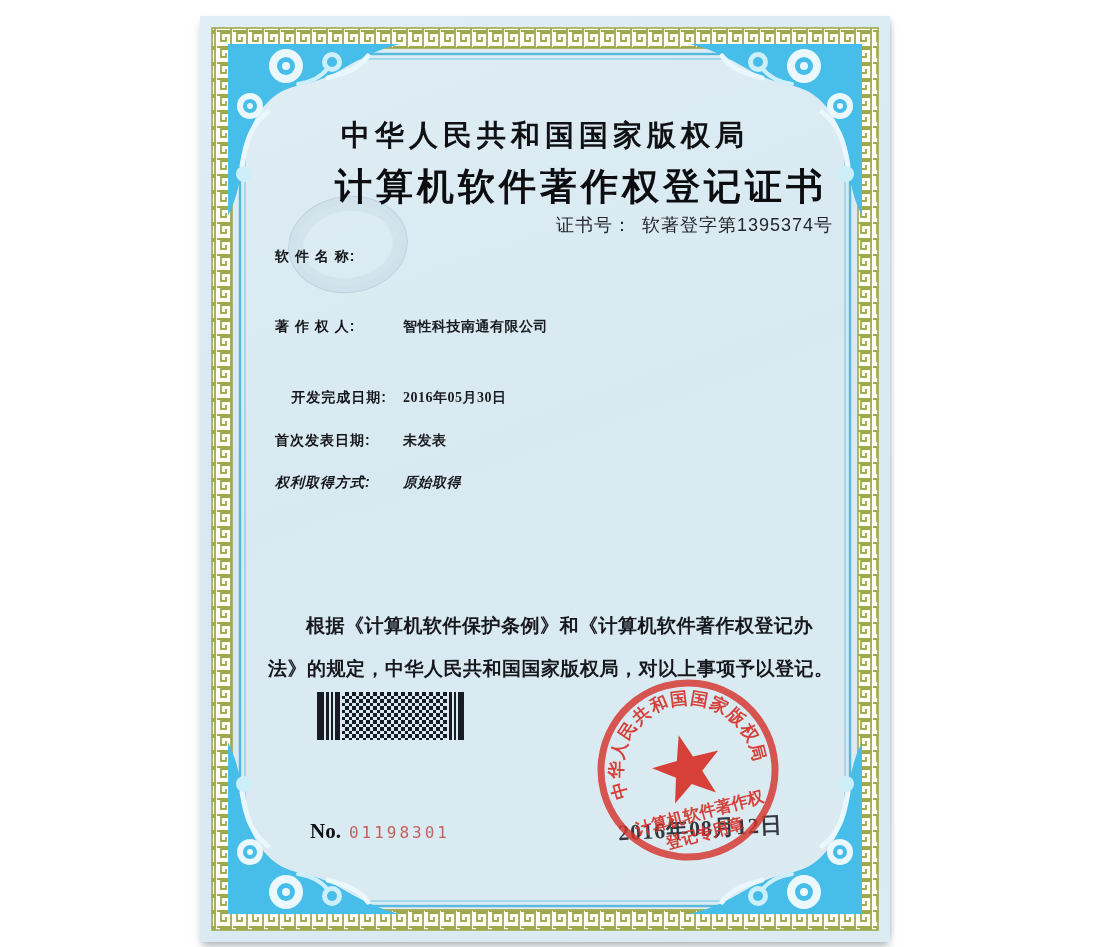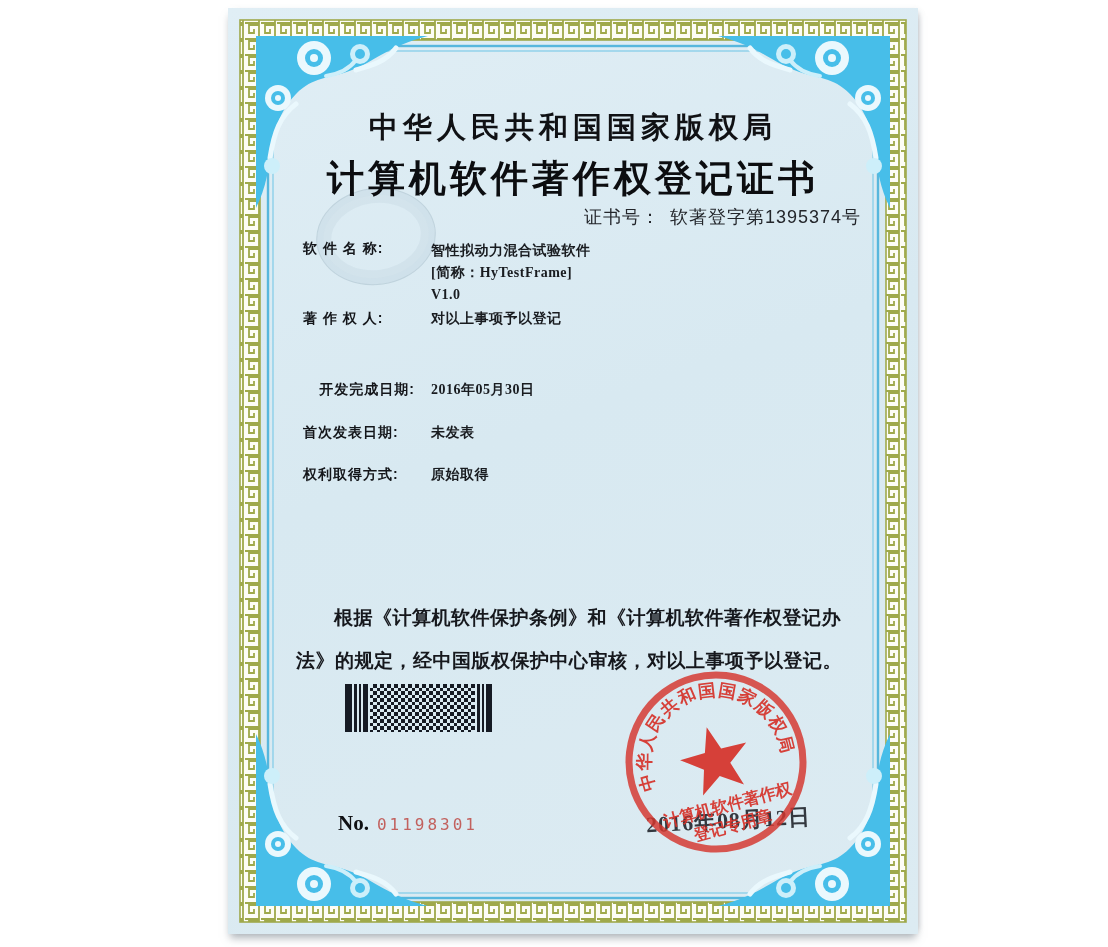--- a/index.html
+++ b/index.html
@@ -1,55 +1,55 @@
 <!DOCTYPE html>
 <html><head>
 <meta charset="utf-8">
 <style>
   html,body{margin:0;padding:0;}
   body{
     width:1108px;height:947px;position:relative;background:#ffffff;overflow:hidden;
     font-family:"Liberation Sans",sans-serif;color:#15181c;
   }
   .certificate{
-    position:absolute;left:200px;top:8px;width:690px;height:926px;
+    position:absolute;left:200px;top:16px;width:690px;height:926px;
     background:linear-gradient(160deg,#e0eef5 0%,#d8e9f1 45%,#dcebf2 100%);
     box-shadow:0 6px 8px -2px rgba(110,120,130,.55),4px 0 6px -4px rgba(120,130,140,.4);
-    margin-left:28px;
   }
   .deco-svg{position:absolute;left:0;top:0;width:690px;height:926px;}
   .content{position:absolute;left:0;top:0;width:690px;height:926px;}
 
   .title1{
     position:absolute;left:0;top:100px;width:100%;text-align:center;
     font-size:29px;font-weight:bold;letter-spacing:5px;color:#101114;
   }
   .title2{
     position:absolute;left:0;top:146px;width:100%;text-align:center;
     font-size:37px;font-weight:bold;letter-spacing:4px;color:#0c0d10;
     font-family:"Liberation Serif",serif;
+    padding-left:36px;
   }
   .cert-no{
     position:absolute;top:197px;right:57px;font-size:18px;color:#23262b;
     letter-spacing:1px;
   }
   .cert-no .num{margin-left:10px;}
 
   .field{position:absolute;left:75px;font-size:14px;}
   .field .lbl{
     display:inline-block;width:128px;font-weight:bold;color:#14161a;letter-spacing:1px;
     vertical-align:top;
   }
   .field .val{
     display:inline-block;vertical-align:top;
     font-family:"Liberation Serif",serif;font-weight:600;color:#191c20;letter-spacing:.5px;
   }
   .field .val .vline{display:block;line-height:22px;}
   .f0{top:232px;} .f1{top:302px;} .f2{top:373px;text-align:center;} .f3{top:416px;}
-  .f4{top:458px;} .f5{top:500px;} .f6{top:541px;}
+  .f4{top:458px;font-style:italic;} .f5{top:500px;} .f6{top:541px;}
 
   .statement{
     position:absolute;left:68px;top:588px;width:568px;
     font-family:"Liberation Serif",serif;font-weight:600;
     font-size:19px;line-height:43px;text-indent:2em;color:#16181d;letter-spacing:.5px;
   }
 
   .serial{
     position:absolute;left:110px;top:803px;font-size:21px;
     font-family:"Liberation Serif",serif;font-weight:bold;color:#101114;
@@ -150,42 +150,42 @@
     <div class="watermark"></div>
 
     <div class="title1">中华人民共和国国家版权局</div>
     <div class="title2">计算机软件著作权登记证书</div>
 
     <div class="cert-no">
       <span>证书号：</span><span class="num">软著登字第1395374号</span>
     </div>
 
     <div class="field f0">
-      <span class="lbl">软 件 名 称:</span><span class="val"><span class="vline">智性拟动力混合试验软件</span><span class="vline">[简称：HyTestFrame]</span><span class="vline">V1.0</span></span>
+      <span class="lbl">软 件 名 称:</span>
     </div>
 
     <div class="field f1">
-      <span class="lbl">著 作 权 人:</span><span class="val">对以上事项予以登记</span>
+      <span class="lbl">著 作 权 人:</span><span class="val">智性科技南通有限公司</span>
     </div>
 
     <div class="field f2">
       <span class="lbl">开发完成日期:</span><span class="val">2016年05月30日</span>
     </div>
 
     <div class="field f3">
       <span class="lbl">首次发表日期:</span><span class="val">未发表</span>
     </div>
 
     <div class="field f4">
       <span class="lbl">权利取得方式:</span><span class="val">原始取得</span>
     </div>
 
 
 
-    <div class="statement">根据《计算机软件保护条例》和《计算机软件著作权登记办法》的规定，经中国版权保护中心审核，对以上事项予以登记。</div>
+    <div class="statement">根据《计算机软件保护条例》和《计算机软件著作权登记办法》的规定，中华人民共和国国家版权局，对以上事项予以登记。</div>
 
     <div class="serial">
       <span>No.</span><span class="digits">01198301</span>
     </div>
 
     <div class="seal-date">2016年08月12日</div>
 
     <svg class="seal" viewBox="-105 -105 210 210" aria-hidden="true">
       <g transform="rotate(-15)">
         <circle r="87" fill="none" stroke="#d6342c" stroke-width="7" opacity=".88"></circle>

